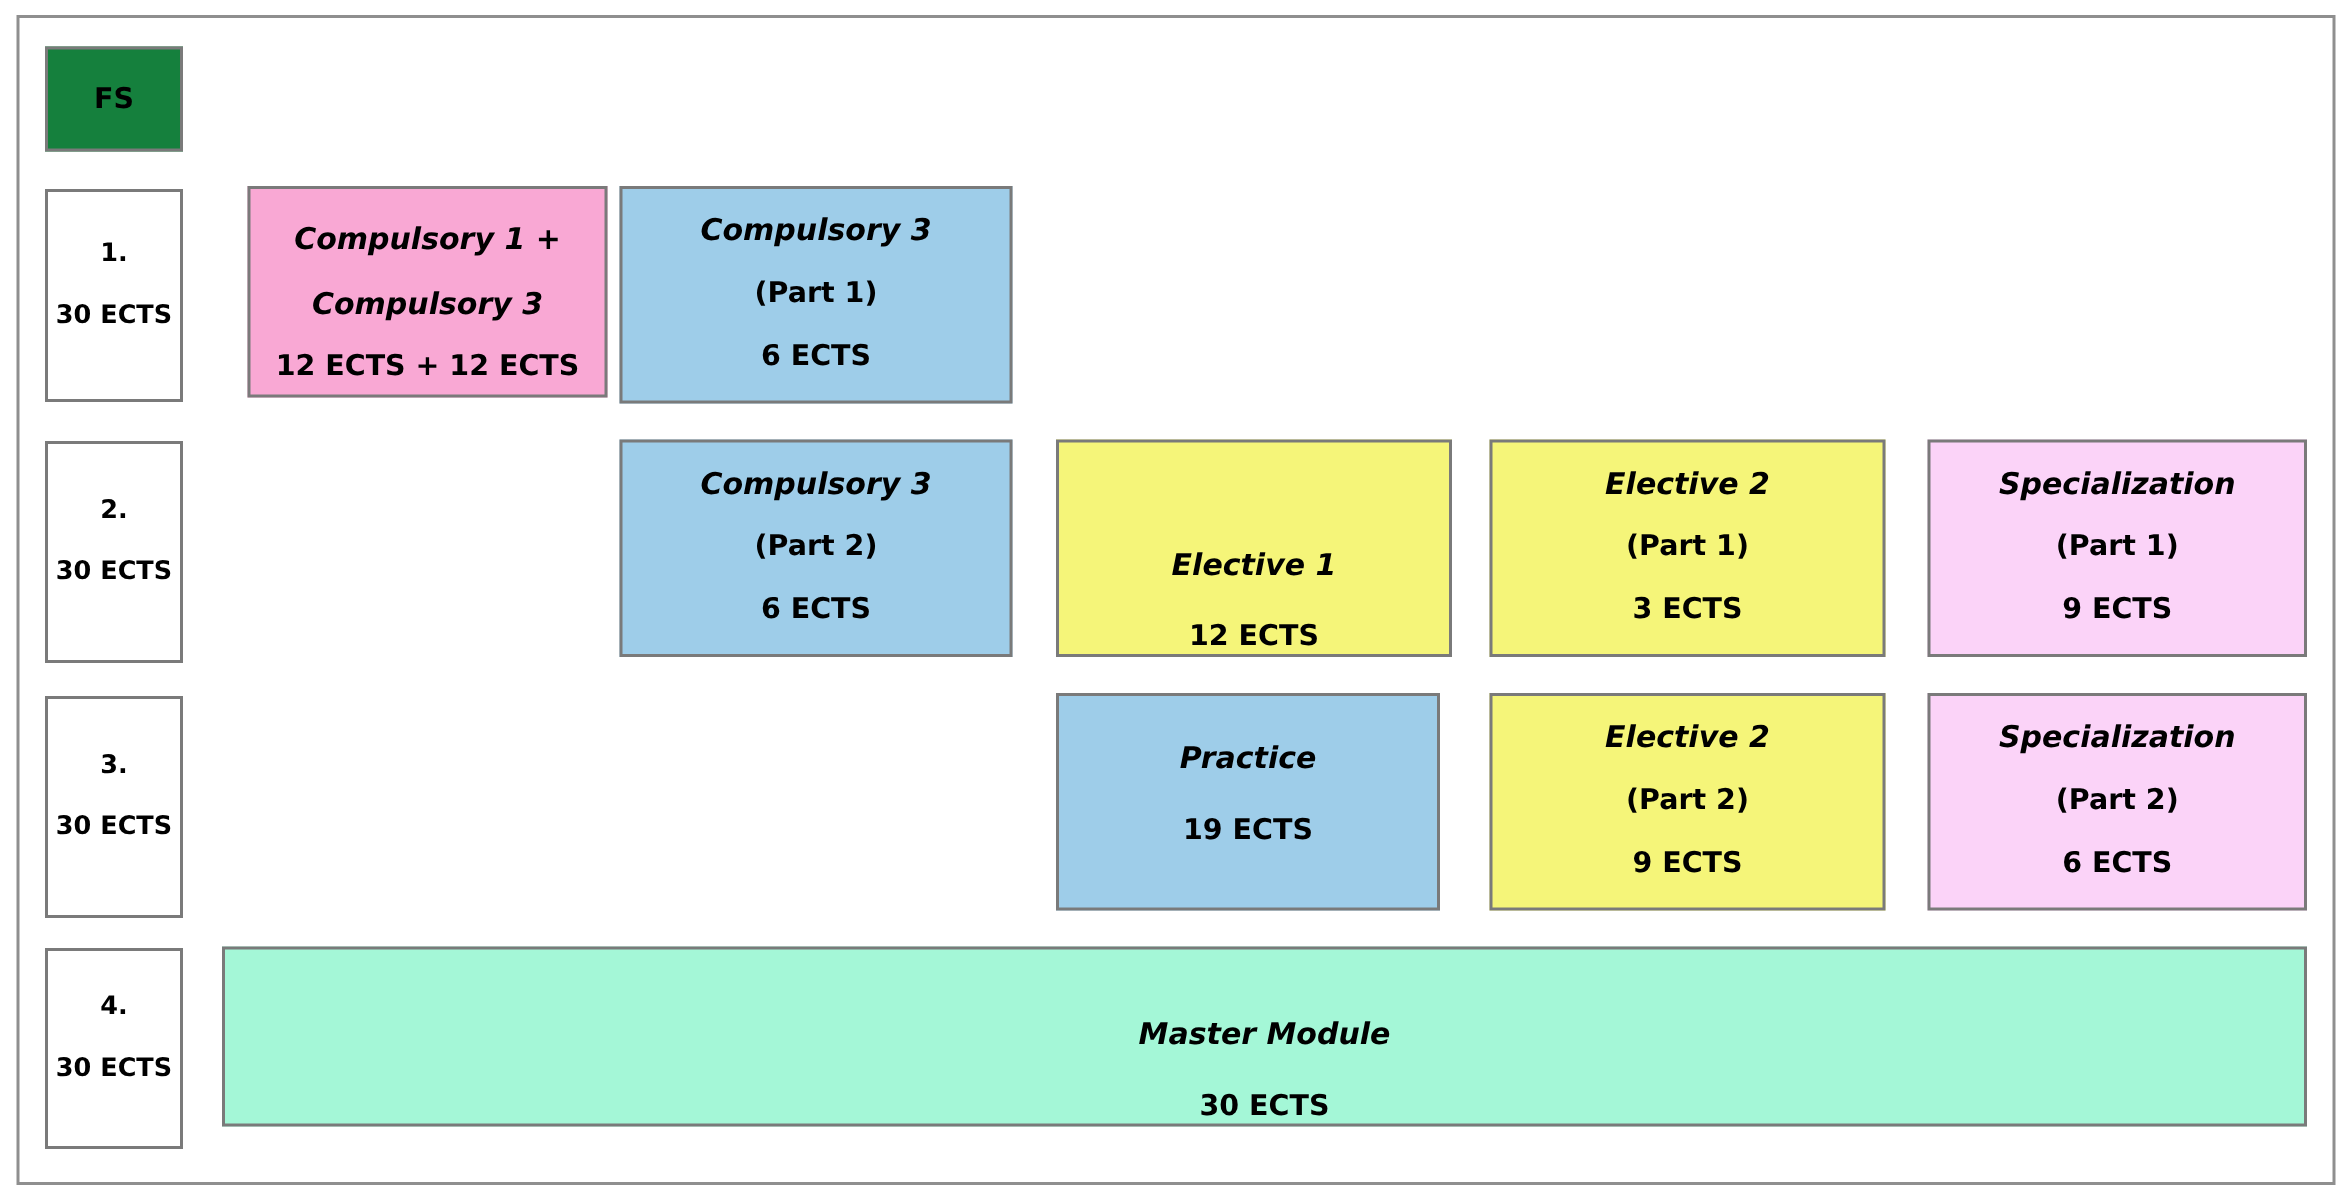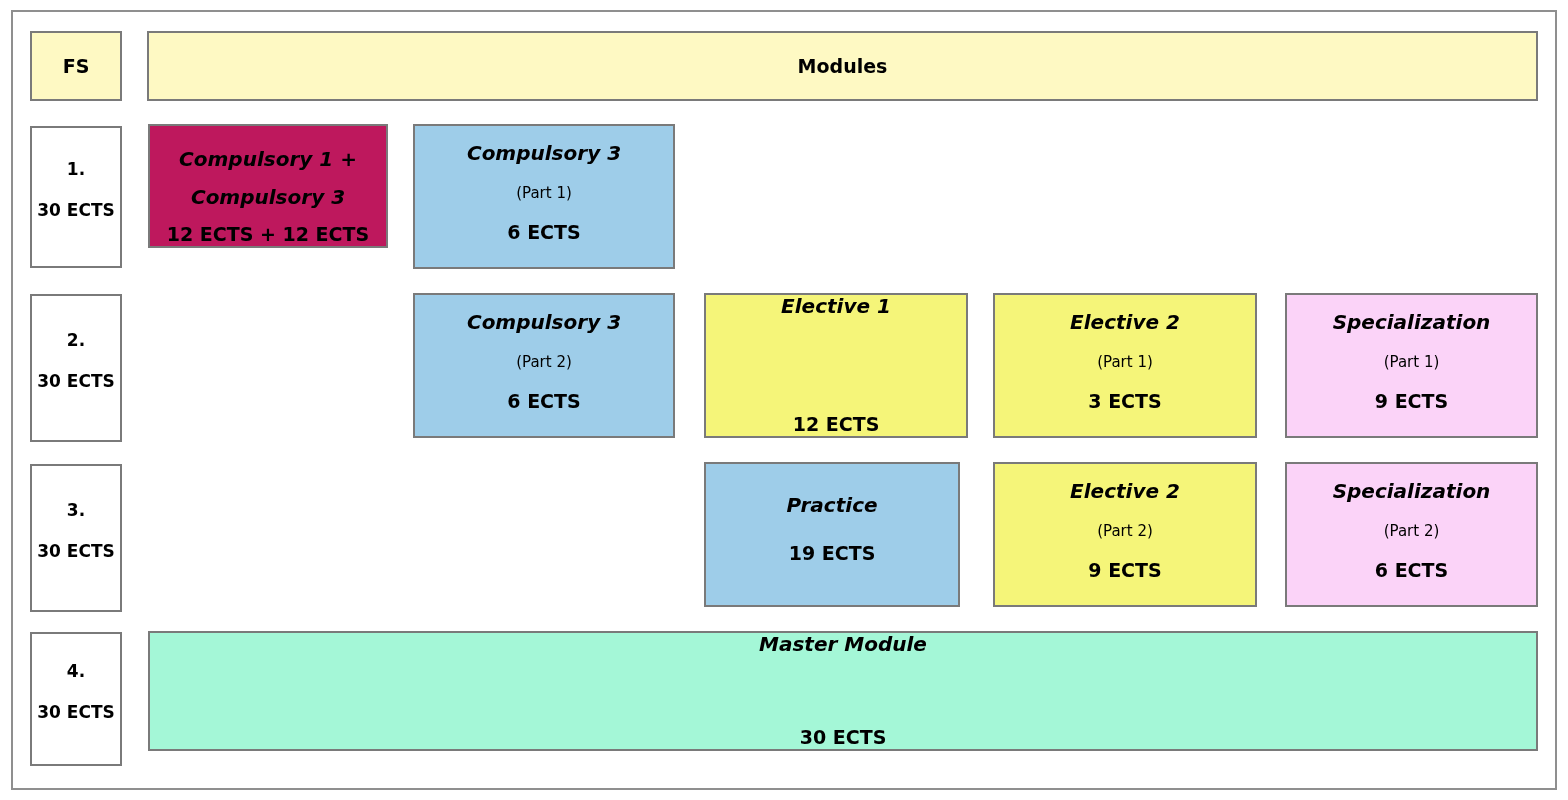--- a/index.html
+++ b/index.html
@@ -32,21 +32,21 @@
   .cell {
     position: absolute;
     box-sizing: border-box;
     border: 2px solid #7a7a7a;
     display: flex;
     flex-direction: column;
     align-items: center;
     text-align: center;
     color: #000000;
   }
-  .cell.mid   { justify-content: space-between; }
+  .cell.mid   { justify-content: flex-end; }
   .cell.top   { justify-content: flex-start; }
 
   
   .sem-cell {
     background: #ffffff;
     justify-content: center;
     padding-bottom: 14px;
   }
   .sem-num {
     font-size: 17px;
@@ -55,38 +55,38 @@
     margin-bottom: 22px;
   }
   .sem-ects {
     font-size: 17px;
     font-weight: bold;
     line-height: 1.1;
   }
 
   
   .header-cell {
-    background: #fef9c3;
+    background: #15803d;
     justify-content: center;
   }
   .header-text {
     font-size: 19px;
     font-weight: bold;
   }
 
   
   .mod-name {
     font-style: italic;
     font-weight: bold;
     font-size: 20px;
     line-height: 1.15;
   }
   .mod-part {
-    font-weight: normal;
-    font-size: 15px;
+    font-weight: bold;
+    font-size: 19px;
     line-height: 1.15;
   }
   .mod-ects {
     font-weight: bold;
     font-size: 19px;
     line-height: 1.15;
   }
   .gap-s { height: 20px; }
   .gap-m { height: 26px; }
   .pad-top-1 { padding-top: 22px; }
@@ -96,23 +96,20 @@
 </head>
 <body>
 
 <div id="page">
   <div id="outer-frame"></div>
 
   <div class="cell header-cell" style="left:30px; top:31px; width:92px; height:70px;">
     <span class="header-text">FS</span>
   </div>
 
-  <div class="cell header-cell" style="left:147px; top:31px; width:1391px; height:70px;">
-    <span class="header-text">Modules</span>
-  </div>
 
   <div class="cell sem-cell" style="left:30px; top:126px; width:92px; height:142px;">
     <span class="sem-num">1.</span>
     <span class="sem-ects">30 ECTS</span>
   </div>
 
   <div class="cell sem-cell" style="left:30px; top:294px; width:92px; height:148px;">
     <span class="sem-num">2.</span>
     <span class="sem-ects">30 ECTS</span>
   </div>
@@ -120,21 +117,21 @@
   <div class="cell sem-cell" style="left:30px; top:464px; width:92px; height:148px;">
     <span class="sem-num">3.</span>
     <span class="sem-ects">30 ECTS</span>
   </div>
 
   <div class="cell sem-cell" style="left:30px; top:632px; width:92px; height:134px;">
     <span class="sem-num">4.</span>
     <span class="sem-ects">30 ECTS</span>
   </div>
 
-  <div class="cell top pad-top-1" style="left:148px; top:124px; width:240px; height:124px; background:#be185d;">
+  <div class="cell top pad-top-1" style="left:165px; top:124px; width:240px; height:141px; background:#f9a8d4;">
     <span class="mod-name">Compulsory 1 +</span>
     <div class="gap-s"></div>
     <span class="mod-name">Compulsory 3</span>
     <div class="gap-s"></div>
     <span class="mod-ects">12 ECTS + 12 ECTS</span>
   </div>
 
   <div class="cell top pad-top-2" style="left:413px; top:124px; width:262px; height:145px; background:#9ECDE9;">
     <span class="mod-name">Compulsory 3</span>
     <div class="gap-s"></div>

